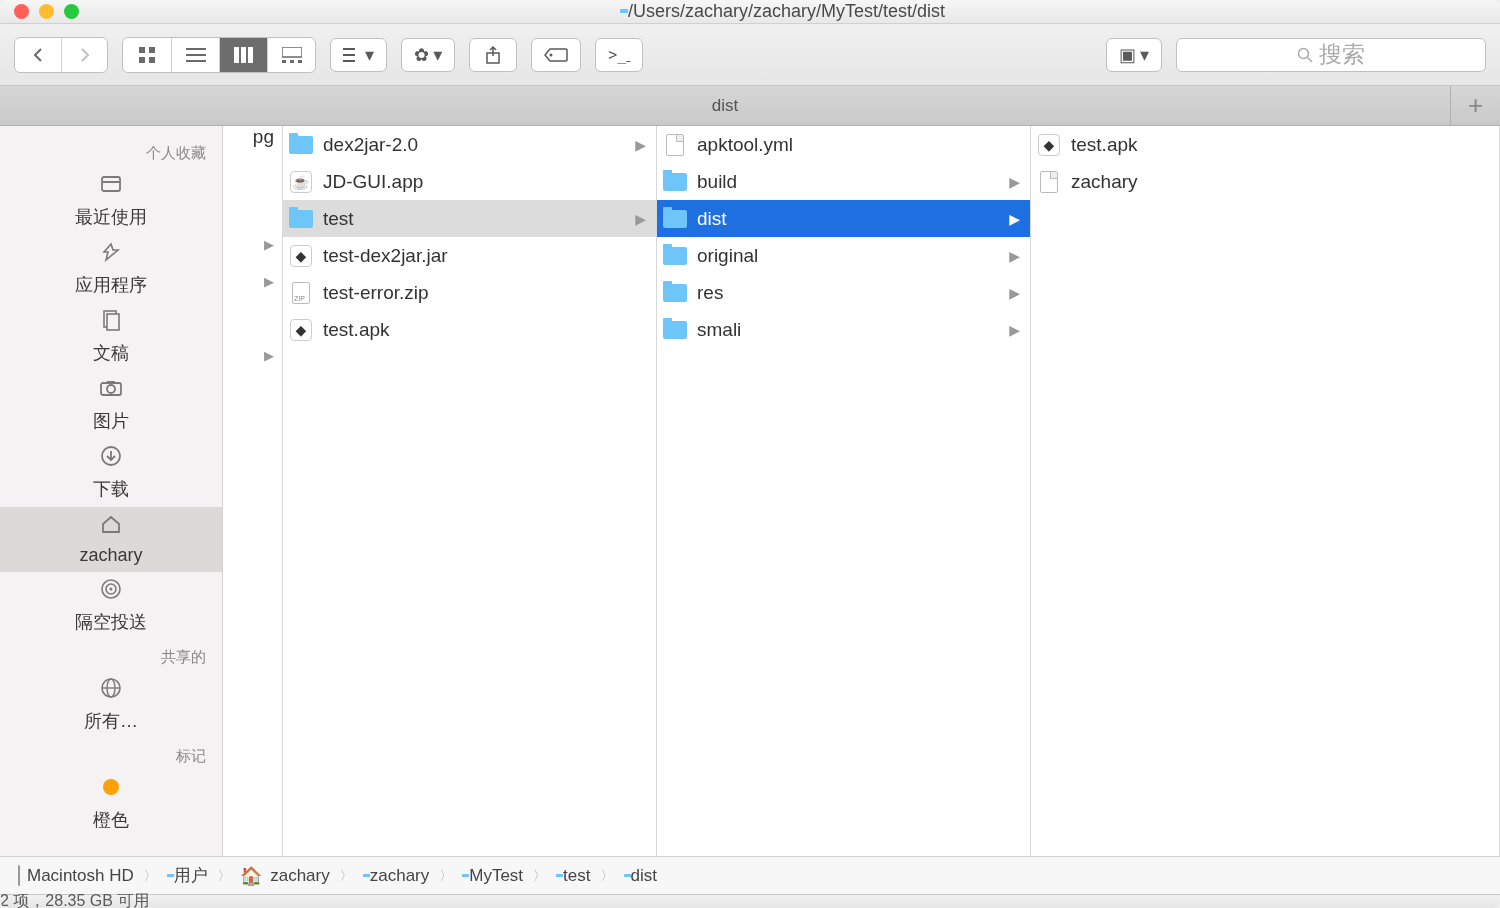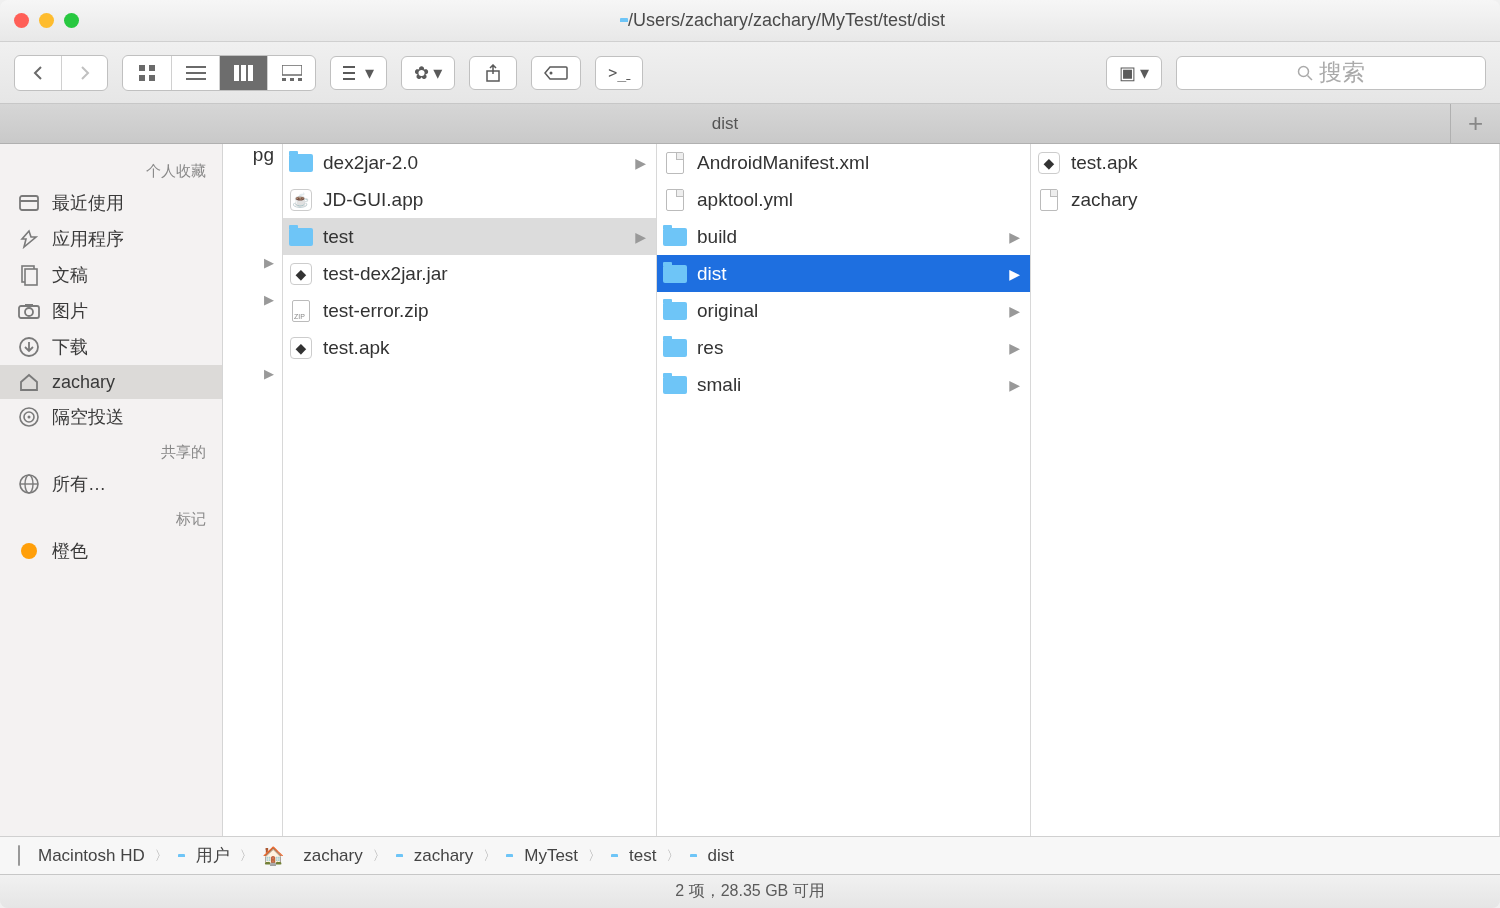--- a/index.html
+++ b/index.html
@@ -1,20 +1,20 @@
 <!DOCTYPE html>
 <html><head>
 <meta charset="utf-8">
 <style>
 * { margin: 0; padding: 0; box-sizing: border-box; font-family: -apple-system, "Helvetica Neue", Arial, sans-serif; }
 body { background: #f0f0f0; width: 1500px; height: 908px; overflow: hidden; }
 
 .window { width: 1500px; height: 908px; background: #ededed; display: flex; flex-direction: column; border-radius: 8px; overflow: hidden; }
 
-.titlebar { height: 42px; background: linear-gradient(#f6f6f6, #e8e8e8); display: flex; align-items: center; padding: 0 14px; border-bottom: 1px solid #d0d0d0; }
+.titlebar { height: 24px; background: linear-gradient(#f6f6f6, #e8e8e8); display: flex; align-items: center; padding: 0 14px; border-bottom: 1px solid #d0d0d0; }
 .traffic { display: flex; gap: 10px; }
 .tl { width: 15px; height: 15px; border-radius: 50%; }
 .tl.red { background: #ff5f57; }
 .tl.yellow { background: #febc2e; }
 .tl.green { background: #28c840; }
 .title-center { flex: 1; display: flex; align-items: center; justify-content: center; gap: 8px; }
 .title-text { font-size: 18px; color: #4a4a4a; }
 .folder-glyph { width: 22px; height: 18px; background: #6ec5f7; border-radius: 2px; position: relative; }
 .folder-glyph::before { content: ""; position: absolute; top: -3px; left: 0; width: 8px; height: 4px; background: #6ec5f7; border-radius: 1px 1px 0 0; }
 
@@ -32,21 +32,21 @@
 .searchbox { width: 310px; height: 34px; background: #fff; border: 1px solid #c0c0c0; border-radius: 6px; display: flex; align-items: center; justify-content: center; gap: 6px; color: #aaa; font-size: 23px; }
 
 .tabbar { height: 40px; background: linear-gradient(#d6d6d6, #c9c9c9); border-bottom: 1px solid #b0b0b0; display: flex; align-items: stretch; }
 .tabitem { flex: 1; display: flex; align-items: center; justify-content: center; font-size: 17px; color: #555; }
 .tabadd { width: 50px; display: flex; align-items: center; justify-content: center; border-left: 1px solid #b0b0b0; font-size: 26px; color: #888; cursor: pointer; }
 
 .body { flex: 1; display: flex; background: #fff; overflow: hidden; }
 
 .sidebar { width: 223px; background: #f4f2f2; border-right: 1px solid #d5d5d5; padding-top: 10px; overflow-y: auto; text-align: right; }
 .sb-header { font-size: 15px; color: #888; padding: 8px 16px 4px; }
-.sb-item { display: flex; align-items: center; gap: 10px; padding: 6px 16px; font-size: 18px; color: #3a3a3a; cursor: pointer; }
+.sb-item { display: flex; align-items: center; gap: 10px; padding: 6px 16px; font-size: 18px; color: #3a3a3a; cursor: pointer; flex-direction: column; }
 .sb-item.active { background: #dcdad8; }
 .sb-ico { width: 26px; height: 22px; display: flex; align-items: center; justify-content: center; color: #7a7a7a; font-size: 20px; }
 .tag-dot { width: 16px; height: 16px; border-radius: 50%; }
 
 .columns { flex: 1; display: flex; overflow-x: auto; }
 .col { border-right: 1px solid #d8d8d8; overflow-y: auto; background: #fff; }
 .col.c0 { width: 60px; }
 .col.c1 { width: 374px; }
 .col.c2 { width: 374px; }
 .col.c3 { flex: 1; min-width: 200px; }
@@ -54,24 +54,24 @@
 .row.sel { background: #1e6fe0; color: #fff; }
 .row.selgrey { background: #dcdcdc; }
 .row .file-ico { width: 24px; height: 24px; display: flex; align-items: center; justify-content: center; flex-shrink: 0; }
 .row .label { flex: 1; white-space: nowrap; overflow: hidden; text-overflow: ellipsis; }
 .row .chev { font-size: 14px; color: #999; }
 .row.sel .chev { color: #fff; }
 .peek-row { height: 37px; display: flex; align-items: flex-start; justify-content: flex-end; padding-right: 8px; font-size: 19px; color: #333; }
 .peek-chev { font-size: 13px; color: #999; margin-left: 8px; }
 
 .pathbar { height: 38px; background: #f7f7f7; border-top: 1px solid #d0d0d0; display: flex; align-items: center; padding: 0 18px; gap: 10px; font-size: 17px; color: #444; }
-.pathseg { display: flex; align-items: center; gap: 18px; cursor: pointer; }
+.pathseg { display: flex; align-items: center; gap: 7px; cursor: pointer; }
 .pathsep { color: #aaa; font-size: 13px; }
 
-.statusbar { height: 34px; background: linear-gradient(#f1f1f1, #e5e5e5); border-top: 1px solid #c7c7c7; display: flex; align-items: center; justify-content: center; font-size: 16px; color: #5a5a5a; }
+.statusbar { height: 14px; background: linear-gradient(#f1f1f1, #e5e5e5); border-top: 1px solid #c7c7c7; display: flex; align-items: center; justify-content: flex-start; font-size: 16px; color: #5a5a5a; }
 
 .ico-folder { width: 24px; height: 18px; background: #6ec5f7; border-radius: 2px; position: relative; }
 .ico-folder::before { content: ""; position: absolute; top: -3px; left: 0; width: 9px; height: 4px; background: #6ec5f7; border-radius: 1px 1px 0 0; }
 .ico-folder.small { width: 18px; height: 14px; }
 .ico-folder.small::before { width: 7px; height: 3px; top: -2px; }
 .ico-doc { width: 18px; height: 22px; background: #fff; border: 1px solid #bbb; border-radius: 2px; position: relative; }
 .ico-doc::after { content: ""; position: absolute; top: 0; right: 0; width: 6px; height: 6px; background: #eee; border-left: 1px solid #bbb; border-bottom: 1px solid #bbb; }
 .ico-app { width: 22px; height: 22px; background: #fff; border: 1px solid #ccc; border-radius: 4px; display:flex; align-items:center; justify-content:center; font-size:14px; }
 .ico-zip { width: 18px; height: 22px; background: #fff; border: 1px solid #bbb; border-radius: 2px; position: relative; }
 .ico-zip::after { content:"ZIP"; position:absolute; bottom:1px; left:1px; font-size:7px; color:#888; }
@@ -342,26 +342,20 @@
             </span>
             <span class="label">test.apk</span>
           </div>
       </div>
 
       <div class="col c2">
         <div class="row">
             <span class="file-ico">
               <span class="ico-doc"></span>
             </span>
-            <span class="label">AndroidManifest.xml</span>
-          </div>
-        <div class="row">
-            <span class="file-ico">
-              <span class="ico-doc"></span>
-            </span>
             <span class="label">apktool.yml</span>
           </div>
         <div class="row">
             <span class="file-ico">
               <span class="ico-folder"></span>
             </span>
             <span class="label">build</span>
             <span class="chev">▶</span>
           </div>
         <div class="row sel">

